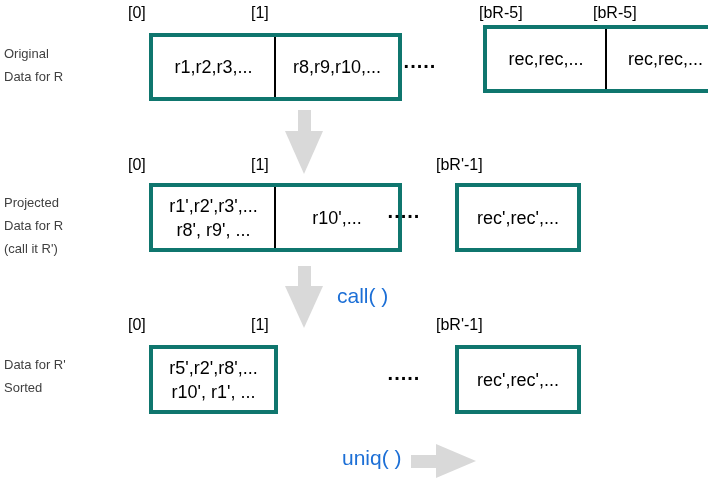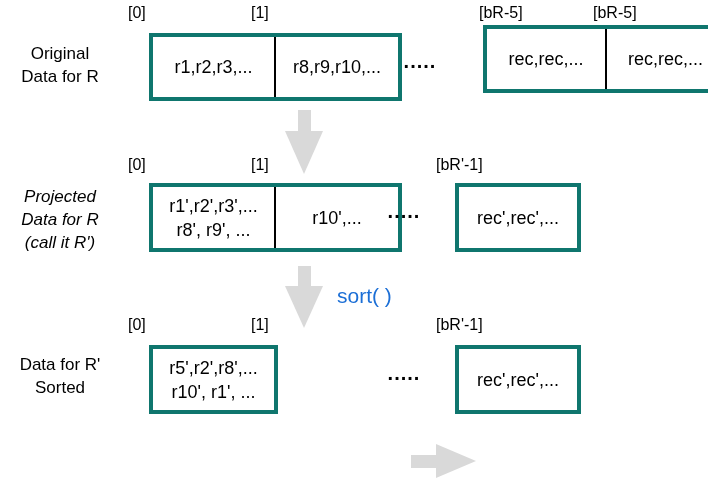--- a/index.html
+++ b/index.html
@@ -12,24 +12,23 @@
     position: relative;
     width: 708px;
     height: 488px;
     background: #ffffff;
     overflow: hidden;
     color: #000000;
   }
   .row-label {
     position: absolute;
     width: 112px;
-    text-align: center;
-    font-size: 17px;
+    font-size: 13px;
     line-height: 23px;
-    color: #000000;
+    color: #404040;
   }
   .idx {
     position: absolute;
     font-size: 16px;
     line-height: 20px;
     color: #000000;
   }
   .boxgroup {
     position: absolute;
     display: flex;
@@ -123,21 +122,21 @@
   <div class="boxgroup" style="left:463px; top:25px; height:60px;">
     <div class="cell" style="width:118px;">rec,rec,...</div>
     <div class="cell" style="width:117px;">rec,rec,...</div>
   </div>
 
   <div class="down-arrow" style="left:285px; top:110px;">
     <div class="stem" style="height:21px;"></div>
     <div class="head" style="border-top-width:43px;"></div>
   </div>
 
-  <div class="row-label" style="left:4px; top:185px;font-style:italic;">
+  <div class="row-label" style="left:4px; top:191px;">
     <div>Projected</div>
     <div>Data for R</div>
     <div>(call it R')</div>
   </div>
 
   <div class="idx" style="left:128px; top:155px;">[0]</div>
   <div class="idx" style="left:251px; top:155px;">[1]</div>
   <div class="idx" style="left:436px; top:155px;">[bR'-1]</div>
 
   <div class="boxgroup" style="left:129px; top:183px; height:61px;">
@@ -149,21 +148,21 @@
   <div class="dots" style="left:384px; top:200px; width:40px;">.....</div>
 
   <div class="boxgroup" style="left:435px; top:183px; height:61px;">
     <div class="cell" style="width:118px;">rec',rec',...</div>
   </div>
 
   <div class="down-arrow" style="left:285px; top:266px;">
     <div class="stem" style="height:20px;"></div>
     <div class="head" style="border-top-width:42px;"></div>
   </div>
-  <div class="op" style="left:337px; top:284px;">sort( )</div>
+  <div class="op" style="left:337px; top:284px;">call( )</div>
 
   <div class="row-label" style="left:4px; top:353px;">
     <div>Data for R'</div>
     <div>Sorted</div>
   </div>
 
   <div class="idx" style="left:128px; top:315px;">[0]</div>
   <div class="idx" style="left:251px; top:315px;">[1]</div>
   <div class="idx" style="left:436px; top:315px;">[bR'-1]</div>
 
@@ -171,18 +170,19 @@
     <div class="cell" style="width:121px;">r5',r2',r8',...
 r10', r1', ...</div>
   </div>
 
   <div class="dots" style="left:384px; top:362px; width:40px;">.....</div>
 
   <div class="boxgroup" style="left:435px; top:345px; height:61px;">
     <div class="cell" style="width:118px;">rec',rec',...</div>
   </div>
 
+  <div class="op" style="left:342px; top:446px;">uniq( )</div>
   <div class="right-arrow" style="left:411px; top:444px;">
     <div class="rstem"></div>
     <div class="rhead"></div>
   </div>
 
 </div>
 
 </body></html>

